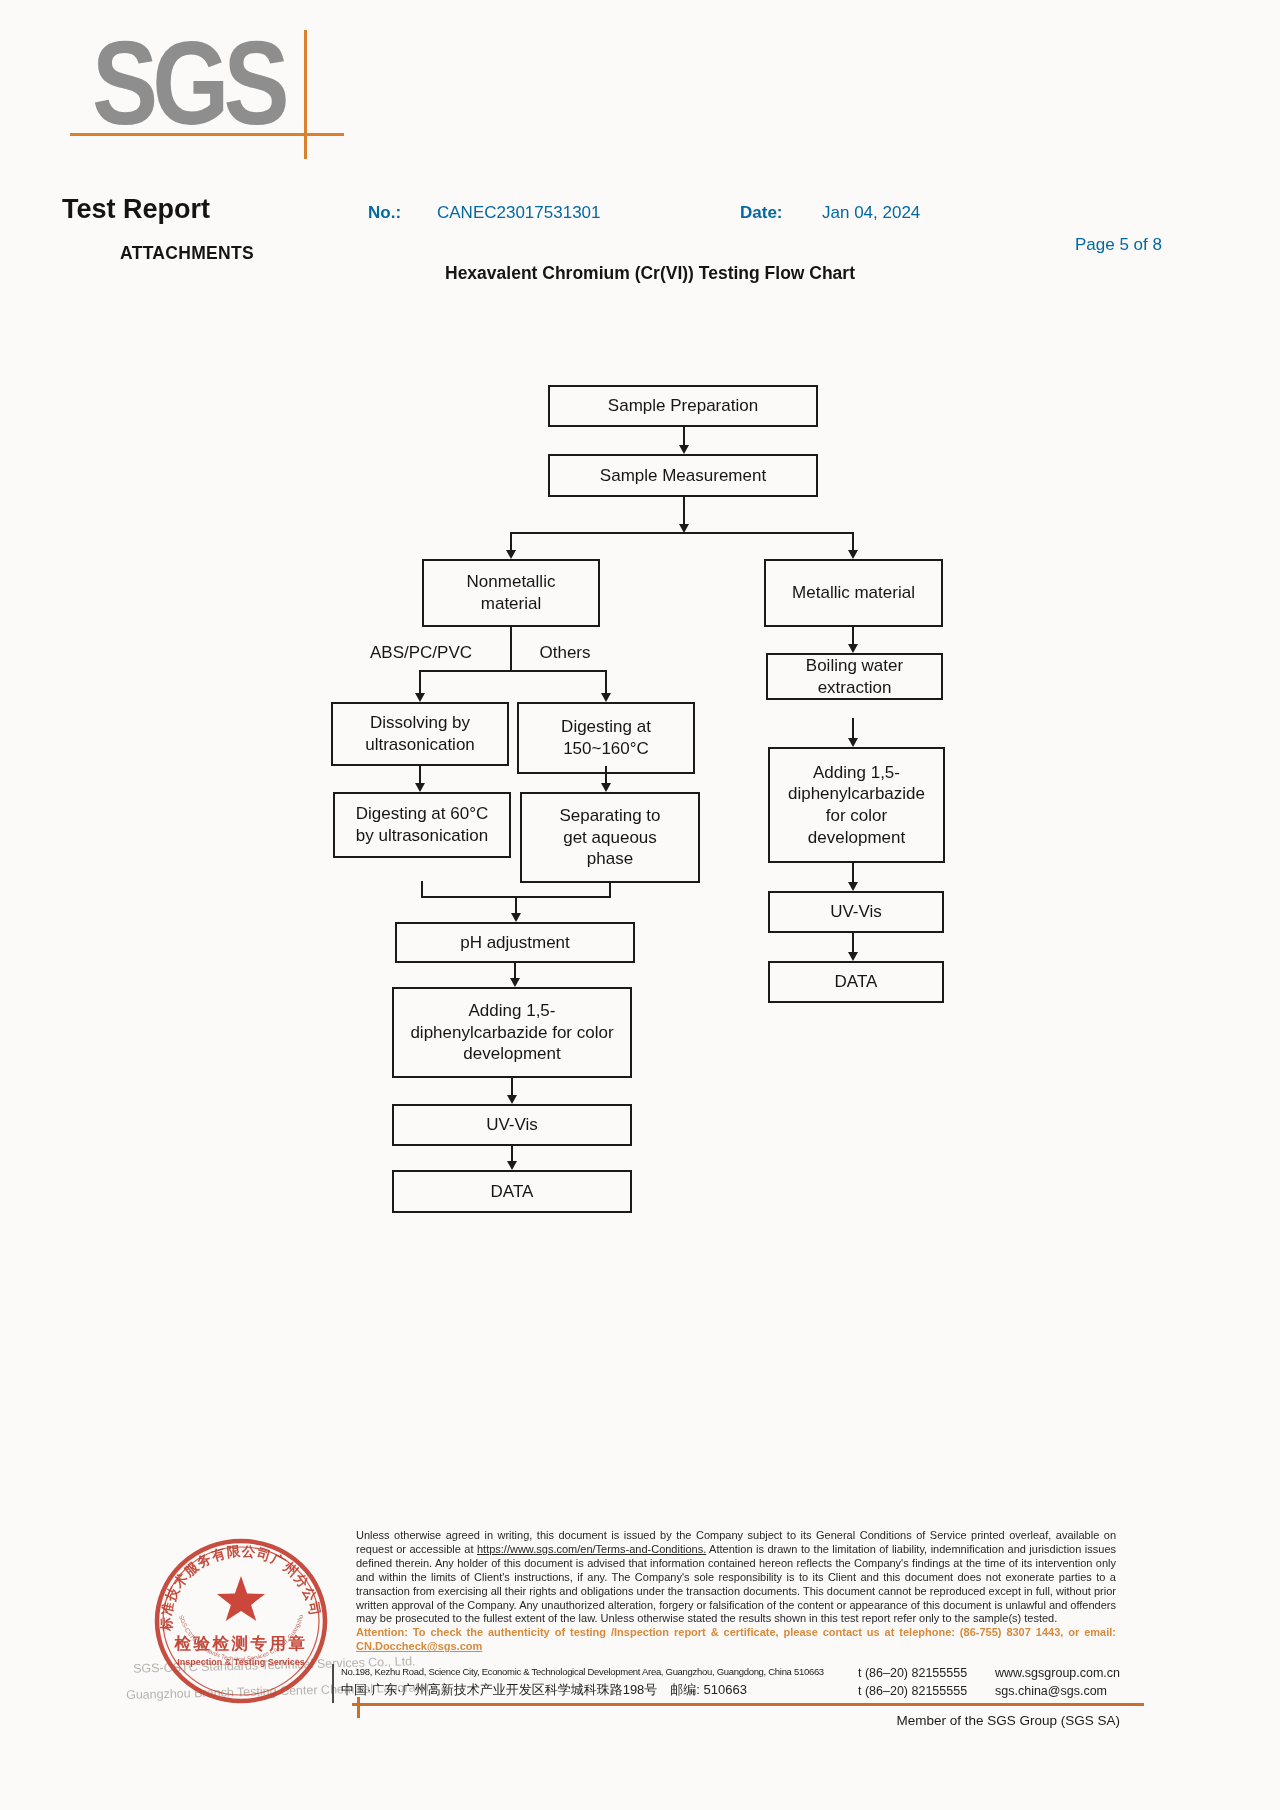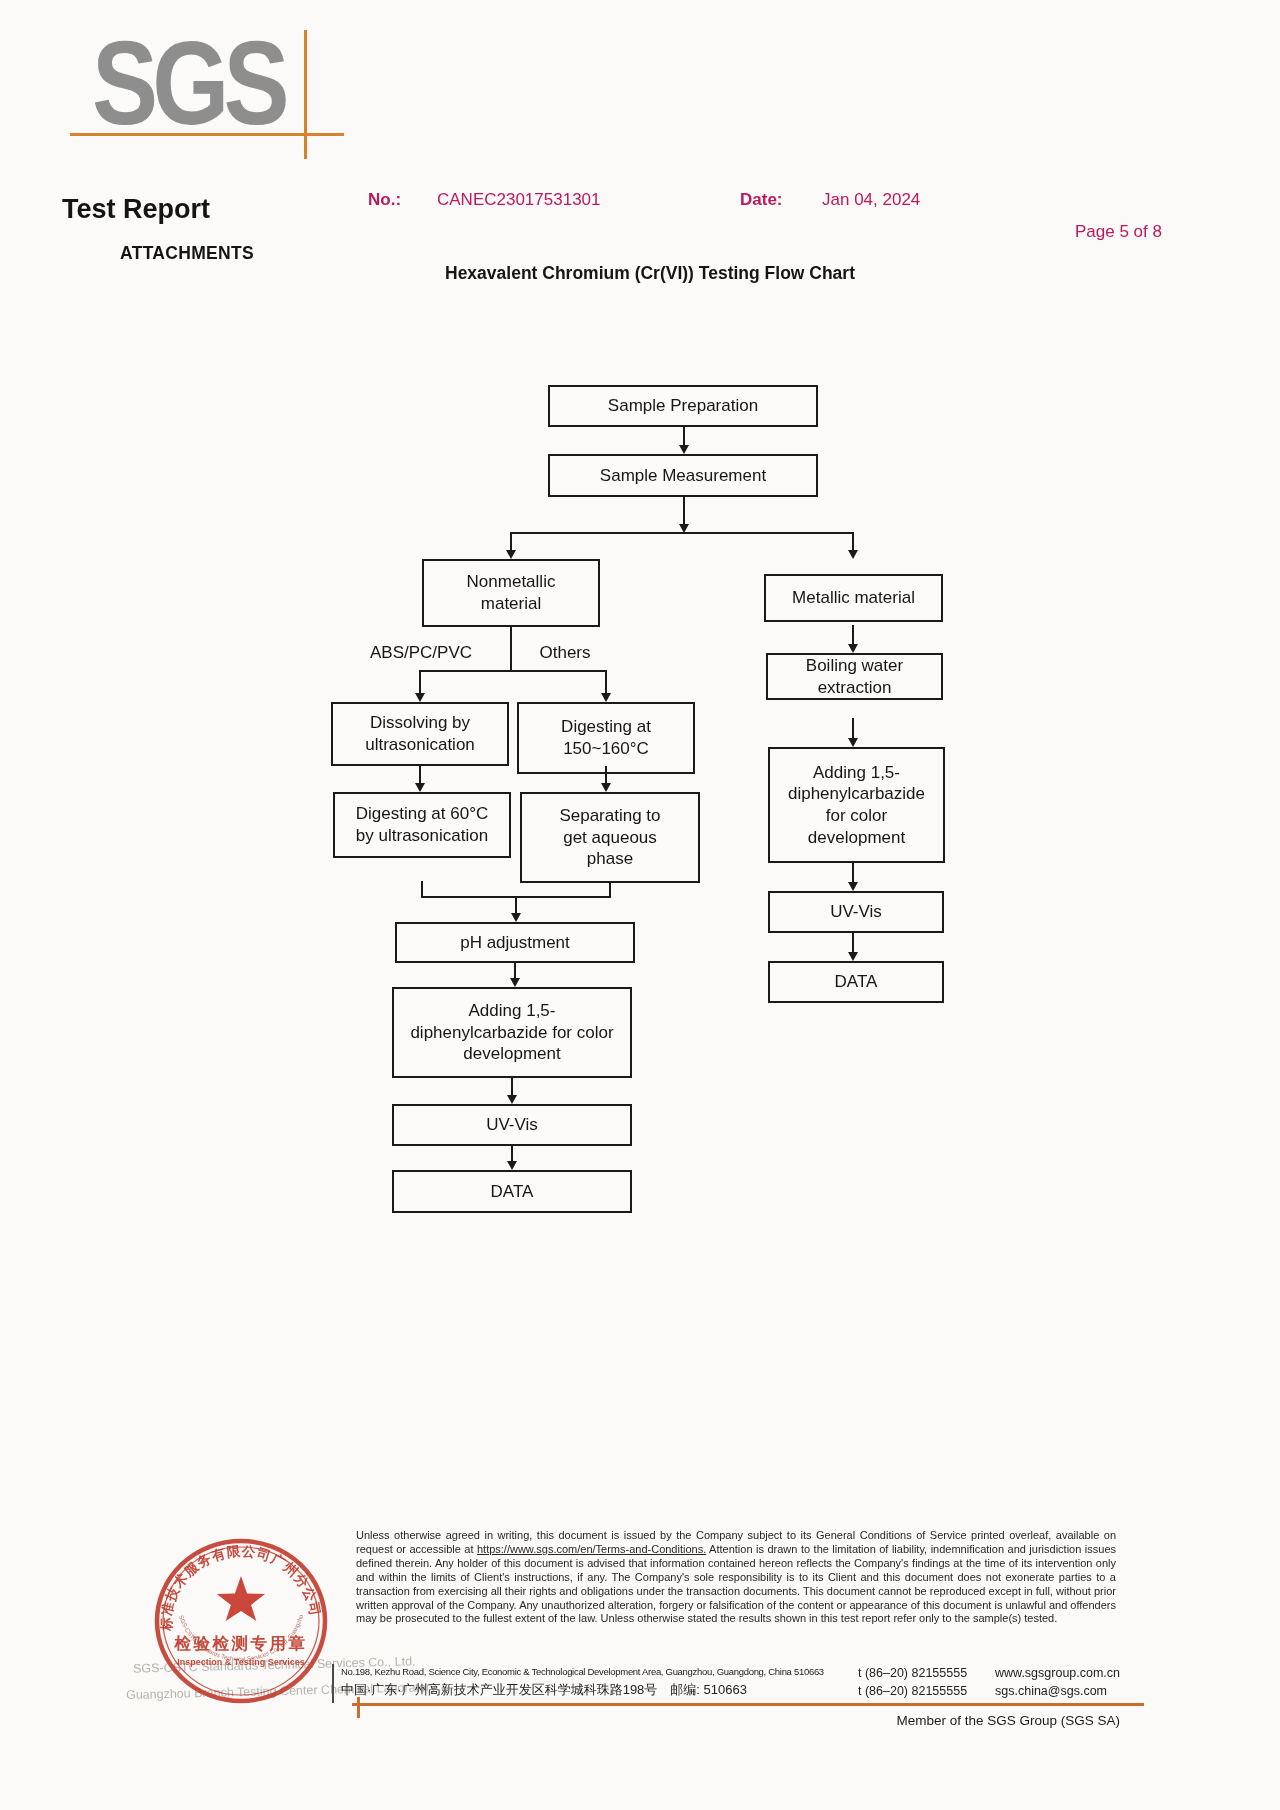--- a/index.html
+++ b/index.html
@@ -16,21 +16,21 @@
     left:92px;top:24px;font-size:118px;font-weight:800;color:#8e8e8f;
     letter-spacing:-7px;transform:scaleX(.84);transform-origin:left top;
     line-height:1;
   }
   .orange-h{left:70px;top:133px;width:274px;height:3px;background:#d9822e;}
   .orange-v{left:304px;top:30px;width:3px;height:129px;background:#d9822e;}
 
   
   .h-title{left:62px;top:194px;font-size:27px;font-weight:bold;color:#141414;}
   .h-attach{left:120px;top:243px;font-size:17.5px;font-weight:bold;color:#141414;letter-spacing:.3px;}
-  .h-meta{top:190px;font-size:17px;color:#be185d;}
+  .h-meta{top:203px;font-size:17px;color:#0369a1;}
   .bold{font-weight:bold;}
   .chart-title{left:310px;top:263px;width:680px;text-align:center;font-size:17.5px;font-weight:bold;color:#151515;}
 
   
   .fbox{
     position:absolute;border:2px solid #1a1a1a;background:transparent;
     display:flex;align-items:center;justify-content:center;
     text-align:center;font-size:17px;line-height:1.28;color:#161616;
     box-sizing:border-box;
   }
@@ -112,21 +112,21 @@
     <polygon points="848,644 858,644 853,653"></polygon>
     <polygon points="848,738 858,738 853,747"></polygon>
     <polygon points="848,882 858,882 853,891"></polygon>
     <polygon points="848,952 858,952 853,961"></polygon>
   </g>
 </svg>
 
 <div class="fbox" style="left:548px;top:385px;width:270px;height:42px">Sample Preparation</div>
 <div class="fbox" style="left:548px;top:454px;width:270px;height:43px">Sample Measurement</div>
 <div class="fbox" style="left:422px;top:559px;width:178px;height:68px;padding:0 28px">Nonmetallic material</div>
-<div class="fbox" style="left:764px;top:574px;width:179px;height:48px;padding:0 20px">Metallic material</div>
+<div class="fbox" style="left:764px;top:559px;width:179px;height:68px;padding:0 20px">Metallic material</div>
 
 <div class="branch-label" style="left:349px;top:640px;width:144px;">ABS/PC/PVC</div>
 <div class="branch-label" style="left:525px;top:640px;width:80px;">Others</div>
 
 <div class="fbox" style="left:331px;top:702px;width:178px;height:64px;padding:0 20px">Dissolving by ultrasonication</div>
 <div class="fbox" style="left:517px;top:702px;width:178px;height:72px;padding:0 20px">Digesting at 150~160°C</div>
 <div class="fbox" style="left:333px;top:792px;width:178px;height:66px;padding:0 19px">Digesting at 60°C by ultrasonication</div>
 <div class="fbox" style="left:520px;top:792px;width:180px;height:91px;padding:16px 25px">Separating to get aqueous phase</div>
 <div class="fbox" style="left:395px;top:922px;width:240px;height:41px">pH adjustment</div>
 <div class="fbox" style="left:392px;top:987px;width:240px;height:91px;padding:0 10px">Adding 1,5-diphenylcarbazide for color development</div>
@@ -154,20 +154,23 @@
   </text>
   <text x="89" y="113" text-anchor="middle" font-family="Liberation Sans, sans-serif" font-size="16.5" font-weight="bold" letter-spacing="2.5" fill="#c03a2a" opacity="0.92">检验检测专用章</text>
   <text x="89" y="129" text-anchor="middle" font-family="Liberation Sans, sans-serif" font-size="9" font-weight="bold" fill="#c03a2a" opacity="0.92">Inspection &amp; Testing Services</text>
   <text font-family="Liberation Sans, sans-serif" font-size="6" fill="#b4524a" opacity="0.85">
     <textPath href="#arcBottom" startOffset="0%">SGS-CSTC Standards Technical Services Co., Ltd. Guangzhou Branch</textPath>
   </text>
 </svg>
 
 <div class="abs legal">
   <span>Unless otherwise agreed in writing, this document is issued by the Company subject to its General Conditions of Service printed overleaf, available on request or accessible at </span><span class="url">https://www.sgs.com/en/Terms-and-Conditions.</span><span> Attention is drawn to the limitation of liability, indemnification and jurisdiction issues defined therein. Any holder of this document is advised that information contained hereon reflects the Company's findings at the time of its intervention only and within the limits of Client's instructions, if any. The Company's sole responsibility is to its Client and this document does not exonerate parties to a transaction from exercising all their rights and obligations under the transaction documents. This document cannot be reproduced except in full, without prior written approval of the Company. Any unauthorized alteration, forgery or falsification of the content or appearance of this document is unlawful and offenders may be prosecuted to the fullest extent of the law. Unless otherwise stated the results shown in this test report refer only to the sample(s) tested.</span>
+  <div class="attention">
+    <span>Attention: To check the authenticity of testing /Inspection report &amp; certificate, please contact us at telephone: (86-755) 8307 1443, or email: </span><span class="url">CN.Doccheck@sgs.com</span>
+  </div>
 </div>
 
 <div class="abs addr-bar"></div>
 <div class="abs addr-en">No.198, Kezhu Road, Science City, Economic &amp; Technological Development Area, Guangzhou, Guangdong, China 510663</div>
 <div class="abs addr-cn">中国·广东·广州高新技术产业开发区科学城科珠路198号　邮编: 510663</div>
 <div class="abs addr-tel" style="left:858px;top:1666px;">t (86–20) 82155555</div>
 <div class="abs addr-net" style="left:995px;top:1666px;">www.sgsgroup.com.cn</div>
 <div class="abs addr-tel" style="left:858px;top:1684px;">t (86–20) 82155555</div>
 <div class="abs addr-net" style="left:995px;top:1684px;">sgs.china@sgs.com</div>
 

